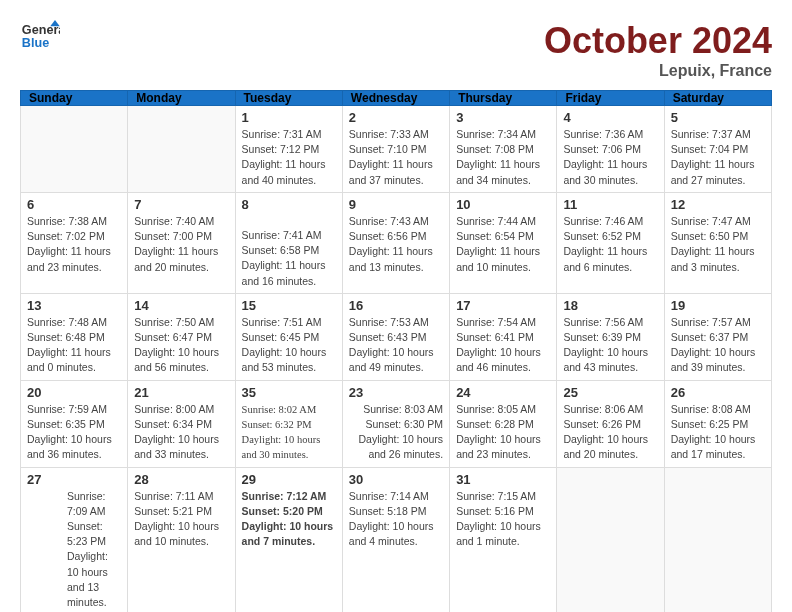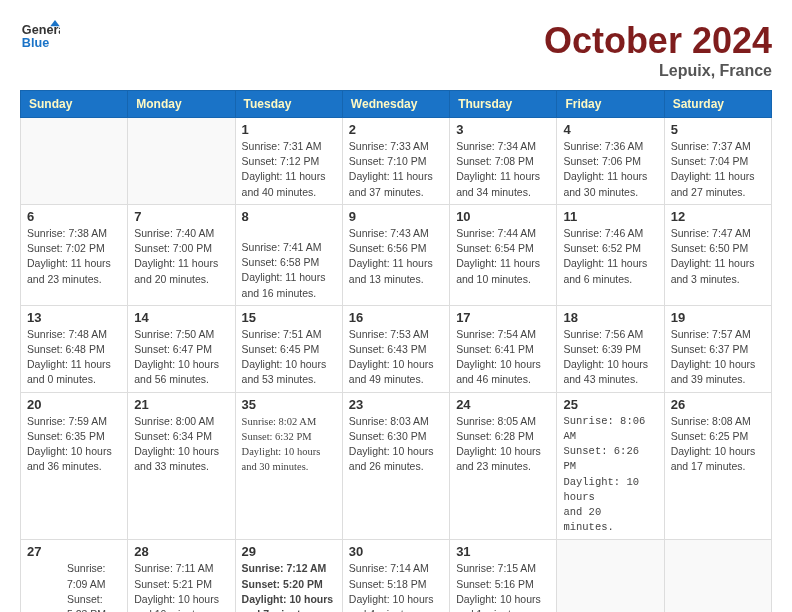--- a/index.html
+++ b/index.html
@@ -38,23 +38,23 @@
       color: #555;
       font-weight: bold;
     }
     .calendar {
       width: 100%;
       border-collapse: collapse;
       font-size: 11px;
     }
     .calendar th {
       background-color: #1a73c7;
-      color: #fef9c3;
+      color: #000000;
       text-align: left;
-      padding: 6px 8px;
+      padding: 0 8px;
       font-size: 12px;
       font-weight: bold;
       border: 1px solid #1565b0;
     }
     .calendar td {
       vertical-align: top;
       padding: 4px 6px;
       border: 1px solid #ddd;
       width: calc(100% / 7);
       min-height: 85px;
@@ -264,35 +264,35 @@
         </td>
         <td>
           <span class="day-num">35</span>
           <div class="day-info" style="white-space: pre-line; font-family: Liberation Serif, serif;">Sunrise: 8:02 AM
 Sunset: 6:32 PM
 Daylight: 10 hours
 and 30 minutes.</div>
         </td>
         <td>
           <span class="day-num">23</span>
-          <div class="day-info" style="white-space: pre-line;">Sunrise: 8:03 AM
+          <div class="day-info" style="white-space: pre-line; text-align: right;">Sunrise: 8:03 AM
 Sunset: 6:30 PM
 Daylight: 10 hours
 and 26 minutes.</div>
         </td>
         <td>
           <span class="day-num">24</span>
           <div class="day-info" style="white-space: pre-line;">Sunrise: 8:05 AM
 Sunset: 6:28 PM
 Daylight: 10 hours
 and 23 minutes.</div>
         </td>
         <td>
           <span class="day-num">25</span>
-          <div class="day-info" style="white-space: pre-line; font-family: Liberation Mono, monospace;">Sunrise: 8:06 AM
+          <div class="day-info" style="white-space: pre-line;">Sunrise: 8:06 AM
 Sunset: 6:26 PM
 Daylight: 10 hours
 and 20 minutes.</div>
         </td>
         <td>
           <span class="day-num">26</span>
           <div class="day-info" style="white-space: pre-line;">Sunrise: 8:08 AM
 Sunset: 6:25 PM
 Daylight: 10 hours
 and 17 minutes.</div>

